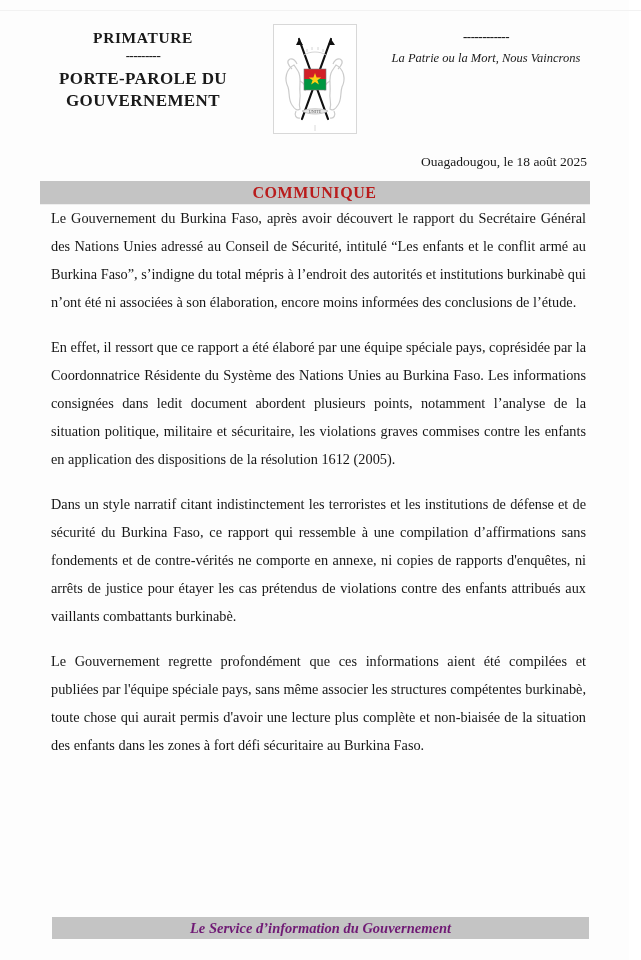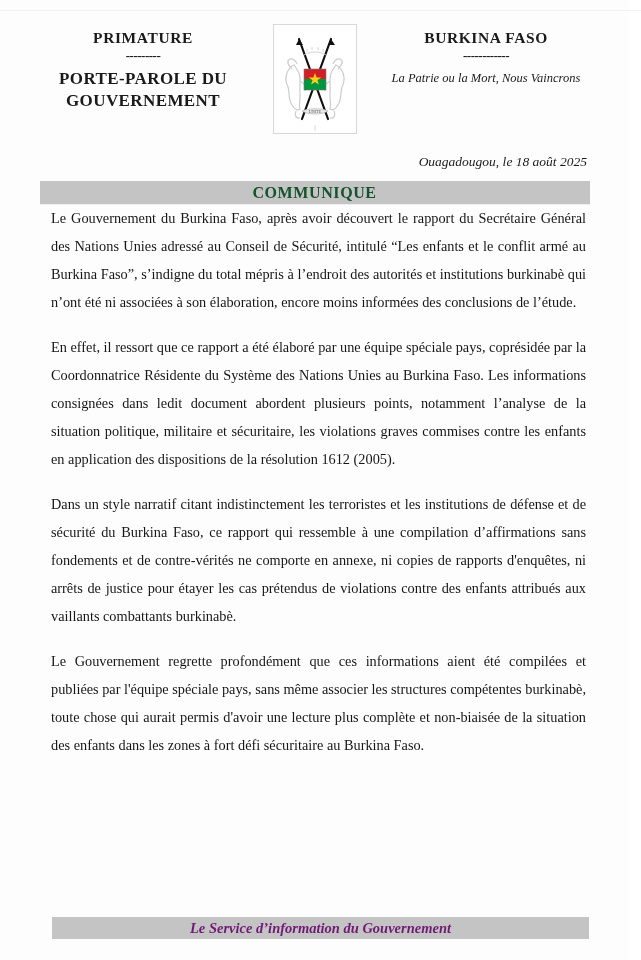--- a/index.html
+++ b/index.html
@@ -82,39 +82,38 @@
     width: 82px;
     height: 108px;
     border: 1px solid #d8d8d8;
     background: #ffffff;
     position: relative;
   }
 
   
   .dateline {
     text-align: right;
-    font-style: italic;
     font-size: 13.5px;
     padding-right: 42px;
     margin-top: 34px;
     padding-left: 32px;
   }
 
   
   .banner {
     background: #c4c4c4;
     margin: 11px auto 0 auto;
     width: 550px;
     height: 23px;
     line-height: 23px;
     text-align: center;
     font-weight: bold;
     font-size: 16px;
     letter-spacing: 0.6px;
-    color: #14532d;
+    color: #b91c1c;
     box-shadow: 0 1px 0 rgba(0,0,0,0.06);
   }
 
   
   .body-text {
     padding: 0 43px 0 51px;
   }
 
   .body-text p {
     text-align: justify;
@@ -204,21 +203,20 @@
             <path d="M30 30 C36 26 46 26 52 30"></path>
             <path d="M33 27 L33 24 M38 25 L38 22 M44 25 L44 22 M49 27 L49 24"></path>
           </g>
 
           <line x1="41" y1="100" x2="41" y2="106" stroke="#dadada" stroke-width="1"></line>
         </svg>
       </div>
     </div>
 
     <div class="head-col">
-      <div class="head-line1">BURKINA FASO</div>
       <div class="dash-rule">------------</div>
       <div class="motto">La Patrie ou la Mort, Nous Vaincrons</div>
     </div>
 
   </div>
 
   <div class="dateline">Ouagadougou, le 18 août 2025</div>
 
   <div class="banner">COMMUNIQUE</div>
 

